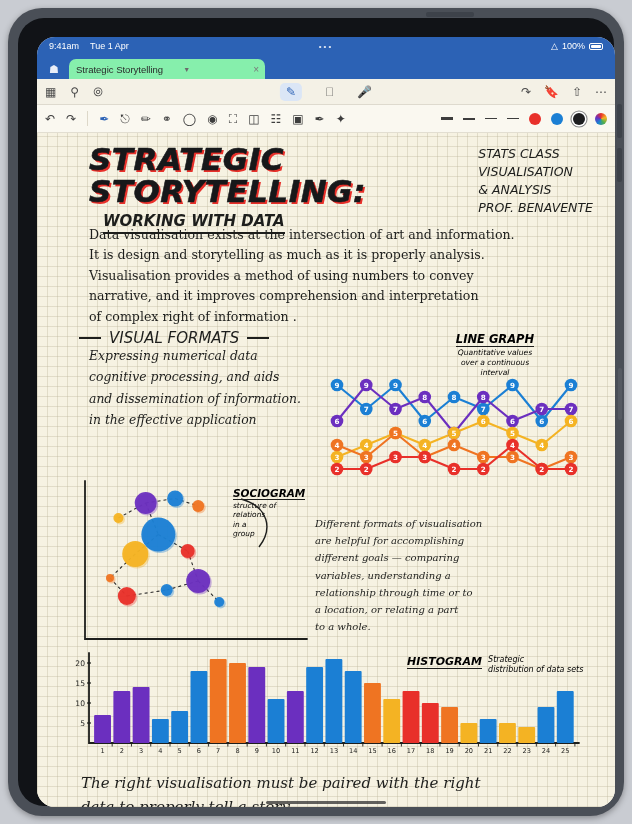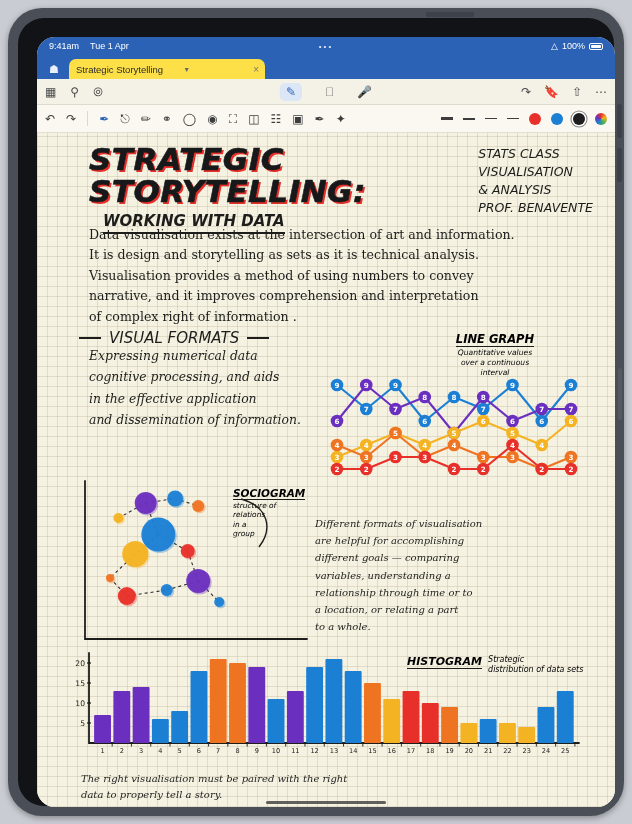--- a/index.html
+++ b/index.html
@@ -64,21 +64,21 @@
     align-items: flex-end;
     padding-left: 6px;
     gap: 4px;
   }
   .tb-icon {
     width: 22px; height: 20px;
     display: flex; align-items: center; justify-content: center;
     color: #e9eef8; font-size: 11px;
   }
   #tab-active {
-    background: #fde047;
+    background: #86efac;
     height: 20px;
     border-top-left-radius: 7px;
     border-top-right-radius: 7px;
     display: flex; align-items: center;
     padding: 0 7px;
     gap: 20px;
     min-width: 196px;
     position: relative;
   }
   #tab-active .tab-title { font-size: 9.5px; color: #2a2a2a; }
@@ -237,37 +237,37 @@
 
         <div style="position:absolute;right:22px;top:12px;text-align:left;font-family:'DejaVu Sans',sans-serif;font-style:italic;font-size:12.5px;line-height:1.45;color:#1d1e1c;">
           <div>STATS CLASS</div>
           <div>VISUALISATION</div>
           <div>&amp; ANALYSIS</div>
           <div>PROF. BENAVENTE</div>
         </div>
 
         <div style="position:absolute;left:52px;top:92px;width:480px;font-family:'DejaVu Serif',serif;font-size:12.6px;line-height:1.62;color:#1d1e1c;">
           <div>Data visualisation exists at the intersection of art and information.</div>
-          <div>It is design and storytelling as sets as it is technical analysis.</div>
+          <div>It is design and storytelling as much as it is properly analysis.</div>
           <div>Visualisation provides a method of using numbers to convey</div>
           <div>narrative, and it improves comprehension and interpretation</div>
           <div>of complex right of information .</div>
         </div>
 
         <div style="position:absolute;left:42px;top:196px;display:flex;align-items:center;gap:8px;">
           <span style="display:block;width:22px;height:2.4px;background:#1d1e1c;"></span>
           <span style="font-family:'DejaVu Sans',sans-serif;font-weight:normal;font-style:italic;font-size:15px;color:#1d1e1c;">VISUAL FORMATS</span>
           <span style="display:block;width:22px;height:2.4px;background:#1d1e1c;"></span>
         </div>
 
         <div style="position:absolute;left:52px;top:212px;width:230px;font-family:'DejaVu Serif',serif;font-style:italic;font-size:12.4px;line-height:1.72;color:#1d1e1c;">
           <div>Expressing numerical data</div>
           <div>cognitive processing, and aids</div>
+          <div>and dissemination of information.</div>
           <div>in the effective application</div>
-          <div>and dissemination of information.</div>
         </div>
 
         <div style="position:absolute;left:398px;top:196px;text-align:center;width:120px;">
           <div style="font-family:'DejaVu Sans',sans-serif;font-weight:bold;font-style:italic;font-size:11.5px;border-bottom:1.6px solid #1d1e1c;display:inline-block;">LINE GRAPH</div>
           <div style="font-family:'DejaVu Sans',sans-serif;font-style:italic;font-size:7.6px;line-height:1.3;margin-top:1px;">
             <div>Quantitative values</div>
             <div>over a continuous</div>
             <div>interval</div>
           </div>
         </div>
@@ -522,21 +522,21 @@
               <line x1="469.34000000000003" y1="94" x2="469.34000000000003" y2="97.5" stroke="#1d1e1c" stroke-width="0.9"></line>
               <rect x="470.5400000000001" y="57.99999999999999" width="16.880000000000003" height="36.00000000000001" fill="#1b7fd4" rx="1"></rect>
               <text x="478.9800000000001" y="103.5" text-anchor="middle" font-size="6.6" font-family="DejaVu Sans, sans-serif" fill="#1d1e1c">24</text>
               <line x1="488.62000000000006" y1="94" x2="488.62000000000006" y2="97.5" stroke="#1d1e1c" stroke-width="0.9"></line>
               <rect x="489.82000000000005" y="42" width="16.880000000000003" height="52" fill="#1b7fd4" rx="1"></rect>
               <text x="498.26000000000005" y="103.5" text-anchor="middle" font-size="6.6" font-family="DejaVu Sans, sans-serif" fill="#1d1e1c">25</text>
               <line x1="507.90000000000003" y1="94" x2="507.90000000000003" y2="97.5" stroke="#1d1e1c" stroke-width="0.9"></line>
             </g>
         </svg>
 
-        <div style="position:absolute;left:44px;top:638px;width:500px;font-family:'DejaVu Serif',serif;font-style:italic;font-size:10px;line-height:1.62;color:#1d1e1c;">
+        <div style="position:absolute;left:44px;top:638px;width:500px;font-family:'DejaVu Serif',serif;font-style:italic;font-size:15px;line-height:1.62;color:#1d1e1c;">
           <div>The right visualisation must be paired with the right</div>
           <div>data to properly tell a story.</div>
         </div>
 
         <div id="screen-home"></div>
       </div>
     </div>
   </div>
 </div>
 

